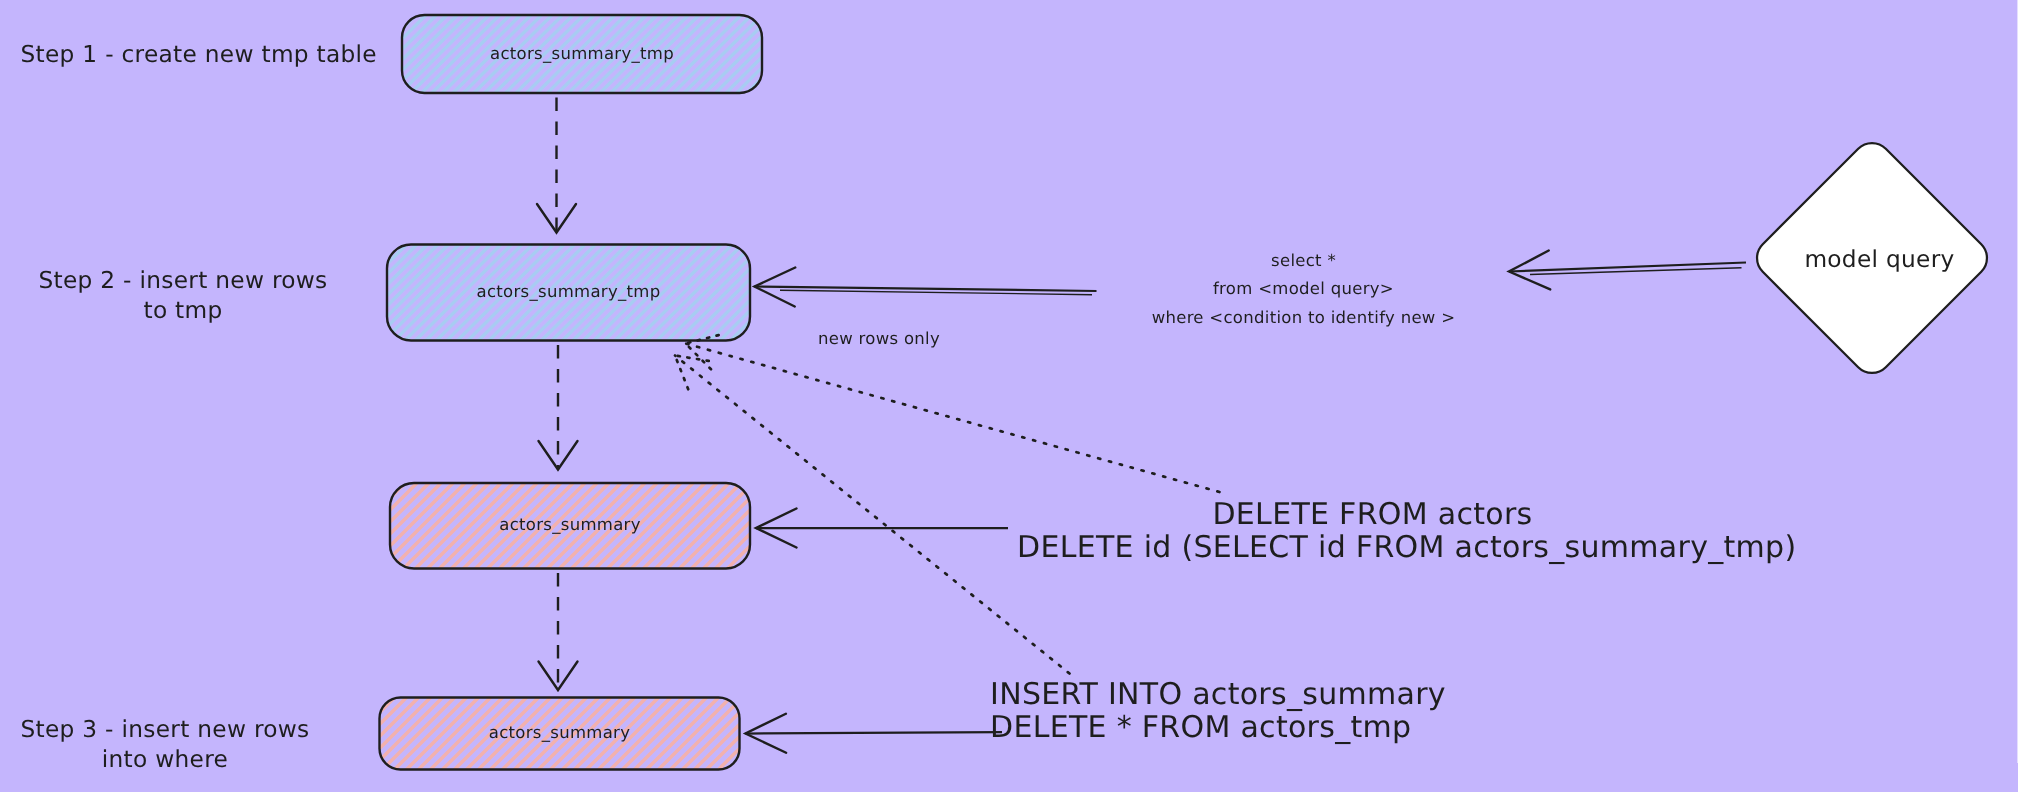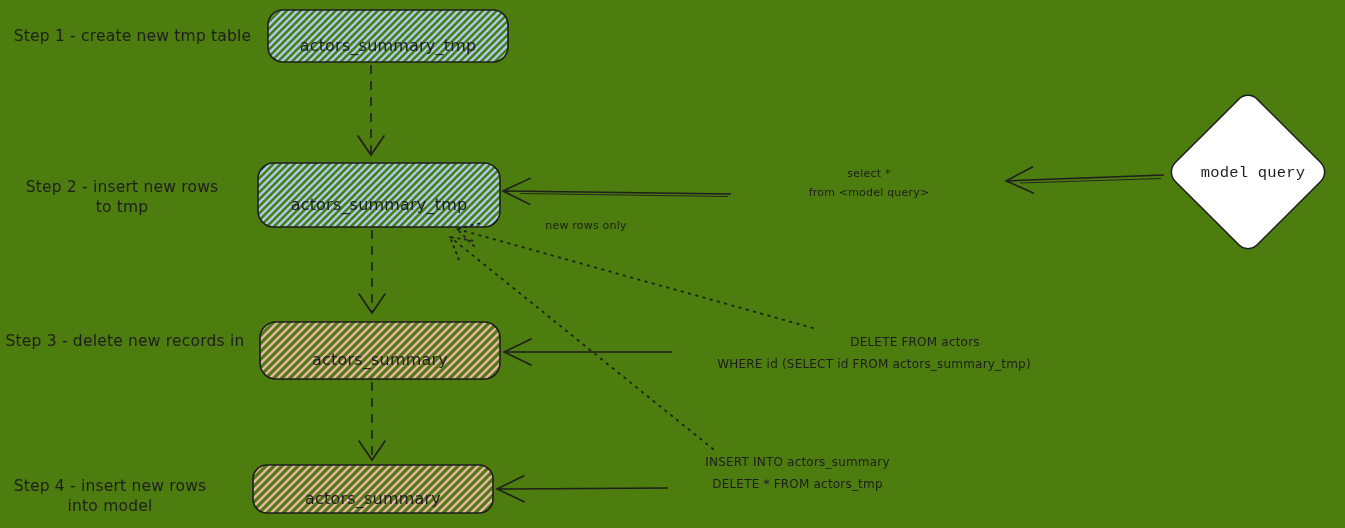--- a/index.html
+++ b/index.html
@@ -1,25 +1,25 @@
 <!DOCTYPE html>
 <html><head>
 <meta charset="utf-8">
 <style>
   html,body{margin:0;padding:0;background:#ffffff;}
   #stage{
-    position:relative;width:1345px;height:528px;background:#4d7c0f;overflow:hidden;
+    position:relative;width:1345px;height:528px;background:#c4b5fd;overflow:hidden;
     font-family:"DejaVu Sans",sans-serif;color:#1e1e1e;
   }
   #stage svg{position:absolute;left:0;top:0;}
   .txt{position:absolute;text-align:center;color:#1e1e1e;letter-spacing:.2px;}
   .step-label{font-size:15.5px;line-height:20px;}
-  .box-label{font-size:16px;line-height:18px;margin-top:10px;}
+  .box-label{font-size:11px;line-height:18px;}
   .note{font-size:11px;line-height:19px;margin-top:16px;}
-  .sql{font-size:12px;line-height:22px;white-space:nowrap;}
+  .sql{font-size:20px;line-height:22px;white-space:nowrap;}
   .diamond-label{font-size:15.5px;}
 </style>
 </head>
 <body>
 
 <div id="stage">
 
   <svg width="1345" height="528" viewBox="0 0 1345 528">
     <defs>
       <pattern id="hatchBlue" width="7" height="7" patternUnits="userSpaceOnUse">
@@ -62,42 +62,42 @@
   </svg>
 
   <div class="txt step-label" style="left:10px;top:26px;width:245px;">
     <div>Step 1 - create new tmp table</div>
   </div>
   <div class="txt step-label" style="left:22px;top:177px;width:200px;">
     <div>Step 2 - insert new rows</div>
     <div>to tmp</div>
   </div>
   <div class="txt step-label" style="left:5px;top:331px;width:240px;">
-    <div>Step 3 - delete new records in</div>
   </div>
   <div class="txt step-label" style="left:5px;top:476px;width:210px;">
-    <div>Step 4 - insert new rows</div>
-    <div>into model</div>
+    <div>Step 3 - insert new rows</div>
+    <div>into where</div>
   </div>
 
   <div class="txt box-label" style="left:268px;top:27px;width:240px;">actors_summary_tmp</div>
   <div class="txt box-label" style="left:258px;top:186px;width:242px;">actors_summary_tmp</div>
   <div class="txt box-label" style="left:260px;top:341px;width:240px;">actors_summary</div>
   <div class="txt box-label" style="left:253px;top:480px;width:240px;">actors_summary</div>
 
   <div class="txt note" style="left:719px;top:148px;width:300px;">
     <div>select *</div>
     <div>from &lt;model query&gt;</div>
+    <div>where &lt;condition to identify new &gt;</div>
   </div>
 
   <div class="txt note" style="left:526px;top:200px;width:120px;">new rows only</div>
 
   <div class="txt sql" style="left:780px;top:331px;width:270px;">DELETE FROM actors</div>
-  <div class="txt sql" style="left:678px;top:353px;width:392px;">WHERE id (SELECT id FROM actors_summary_tmp)</div>
+  <div class="txt sql" style="left:678px;top:353px;width:392px;">DELETE id (SELECT id FROM actors_summary_tmp)</div>
 
   <div class="txt sql" style="left:660px;top:451px;width:275px;">
     <div>INSERT INTO actors_summary</div>
     <div>DELETE * FROM actors_tmp</div>
   </div>
 
-  <div class="txt diamond-label" style="left:1183px;top:164px;width:140px;font-family:Liberation Mono, monospace;">model query</div>
+  <div class="txt diamond-label" style="left:1183px;top:164px;width:140px;">model query</div>
 
 </div>
 
 </body></html>

